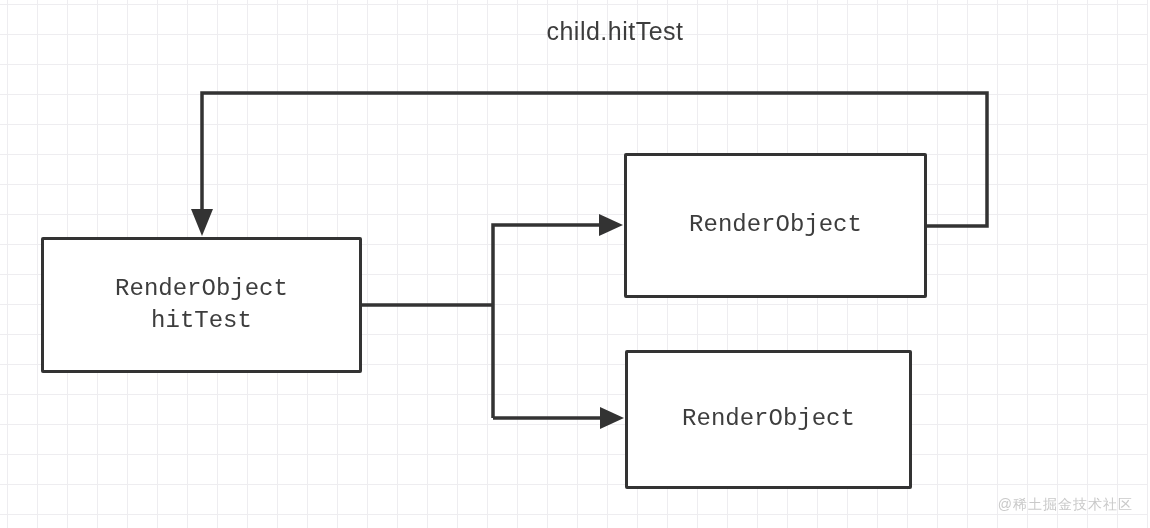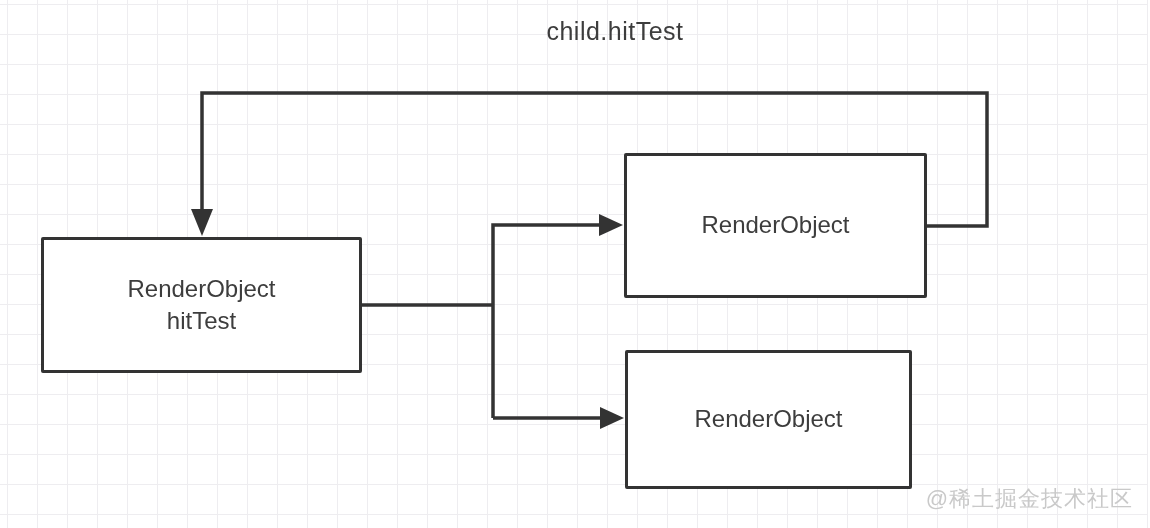--- a/index.html
+++ b/index.html
@@ -43,29 +43,30 @@
     border: 3px solid #333333;
     border-radius: 2px;
     display: flex;
     flex-direction: column;
     align-items: center;
     justify-content: center;
     font-size: 24px;
     line-height: 1.35;
     text-align: center;
     color: #3d3d3d;
+    font-family: Liberation Mono, monospace;
   }
   .node-hittest        { left: 41px;  top: 237px; width: 321px; height: 136px; }
   .node-hittestchildren{ left: 624px; top: 153px; width: 303px; height: 145px; }
   .node-hittestself    { left: 625px; top: 350px; width: 287px; height: 139px; }
   .watermark {
     position: absolute;
     right: 15px;
     bottom: 14px;
-    font-size: 22px;
+    font-size: 14px;
     color: #c9c9c9;
     letter-spacing: 1px;
     text-align: center;
   }
 </style>
 </head>
 <body>
 
 <div class="canvas">
 

